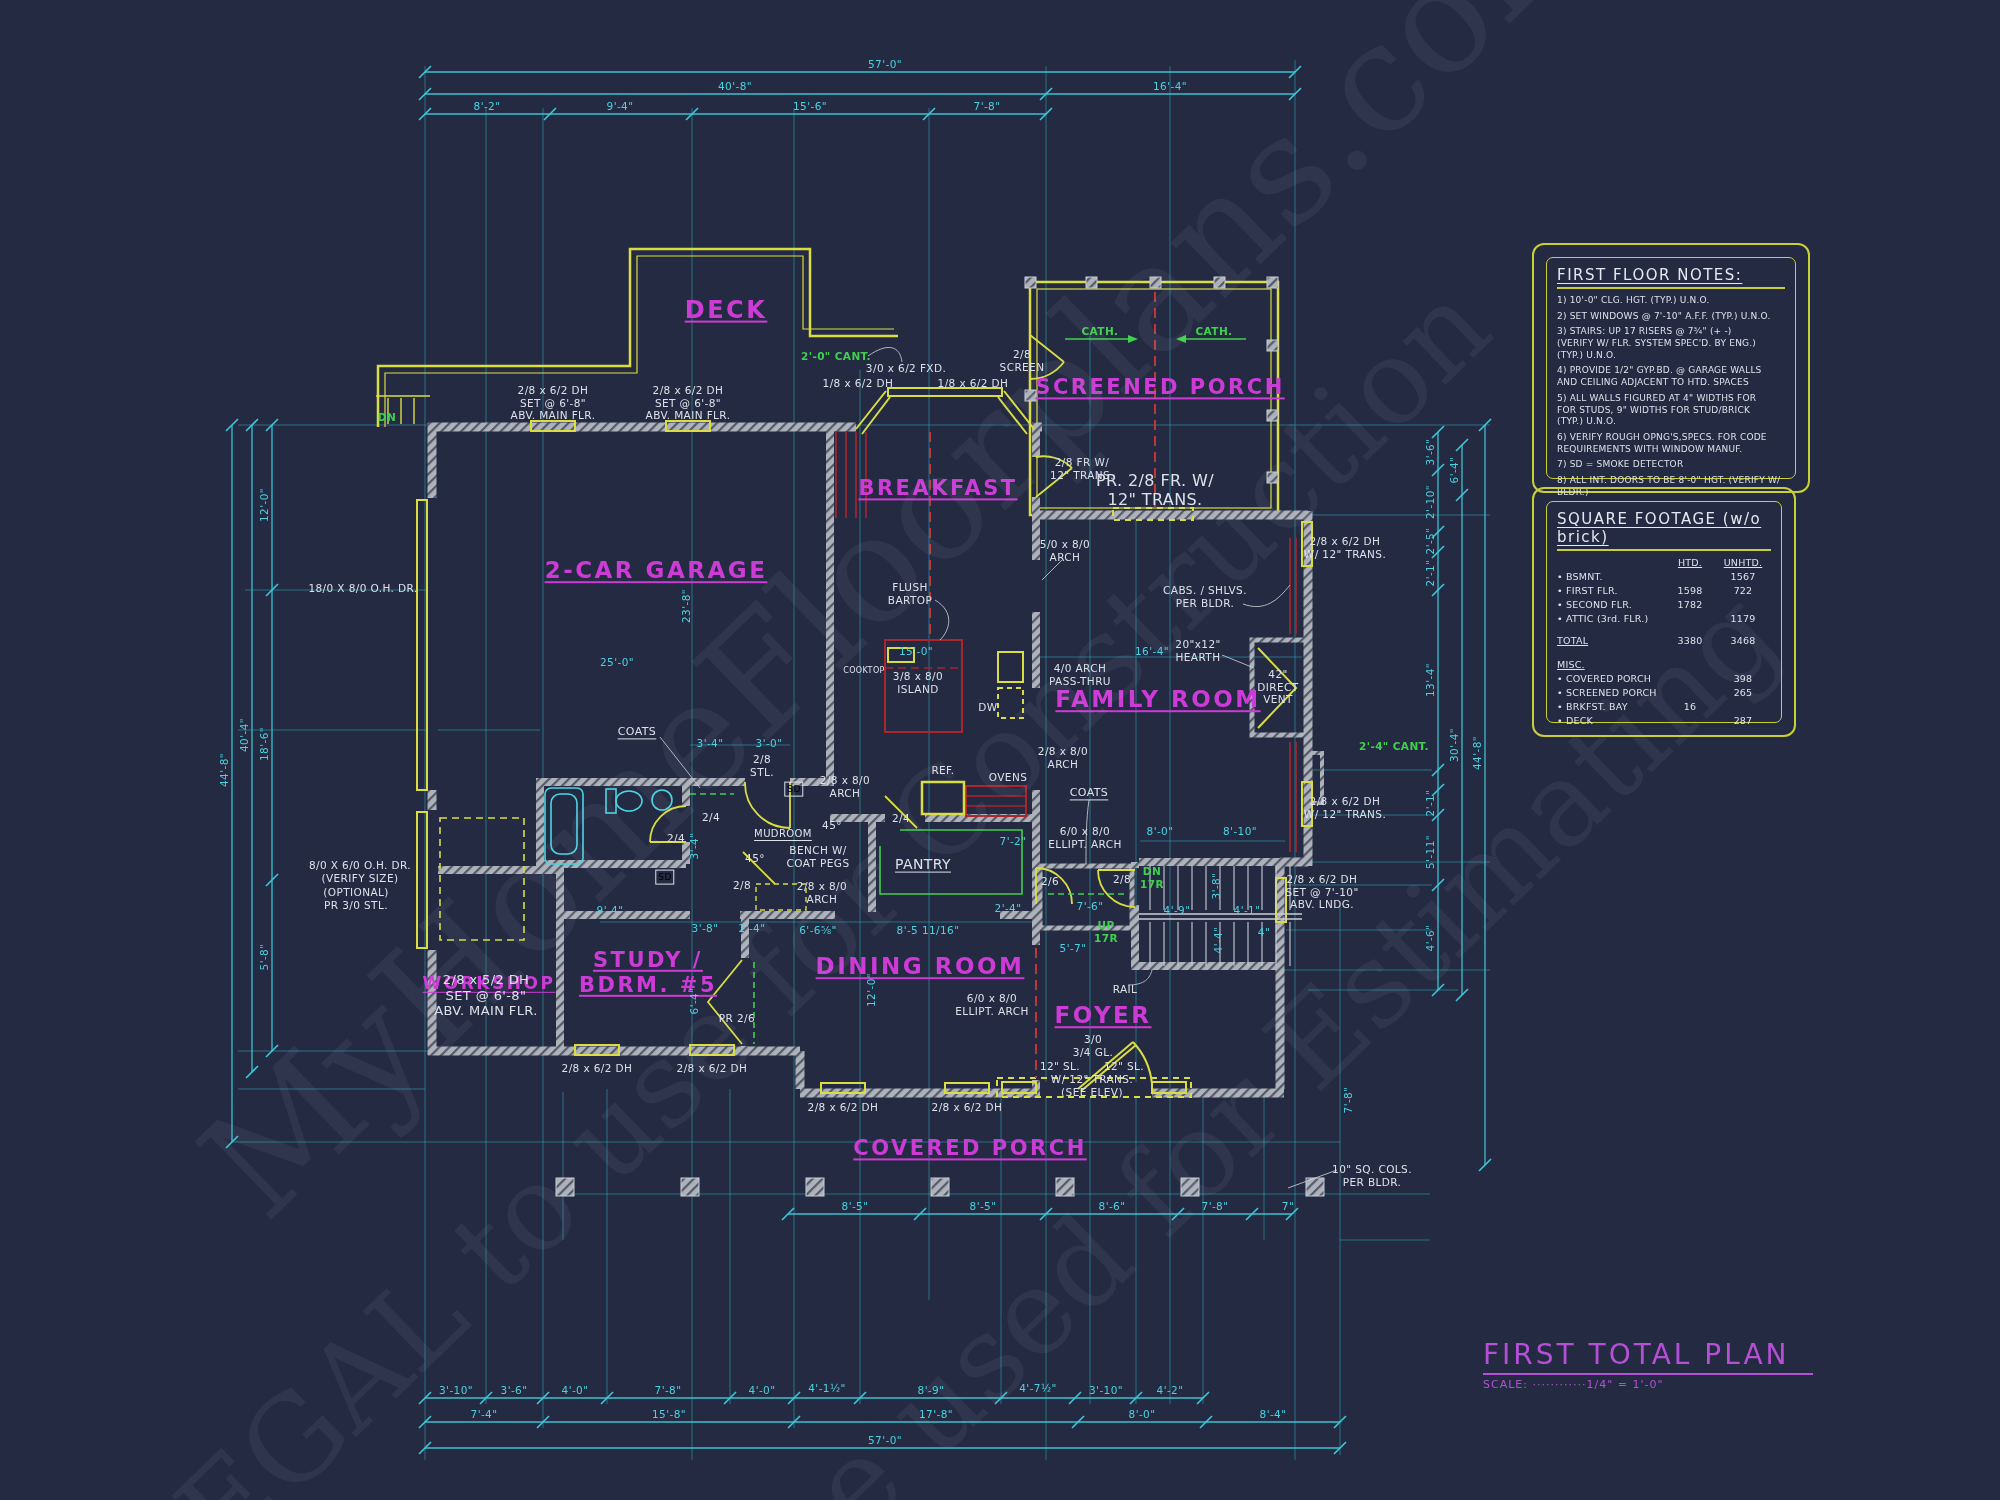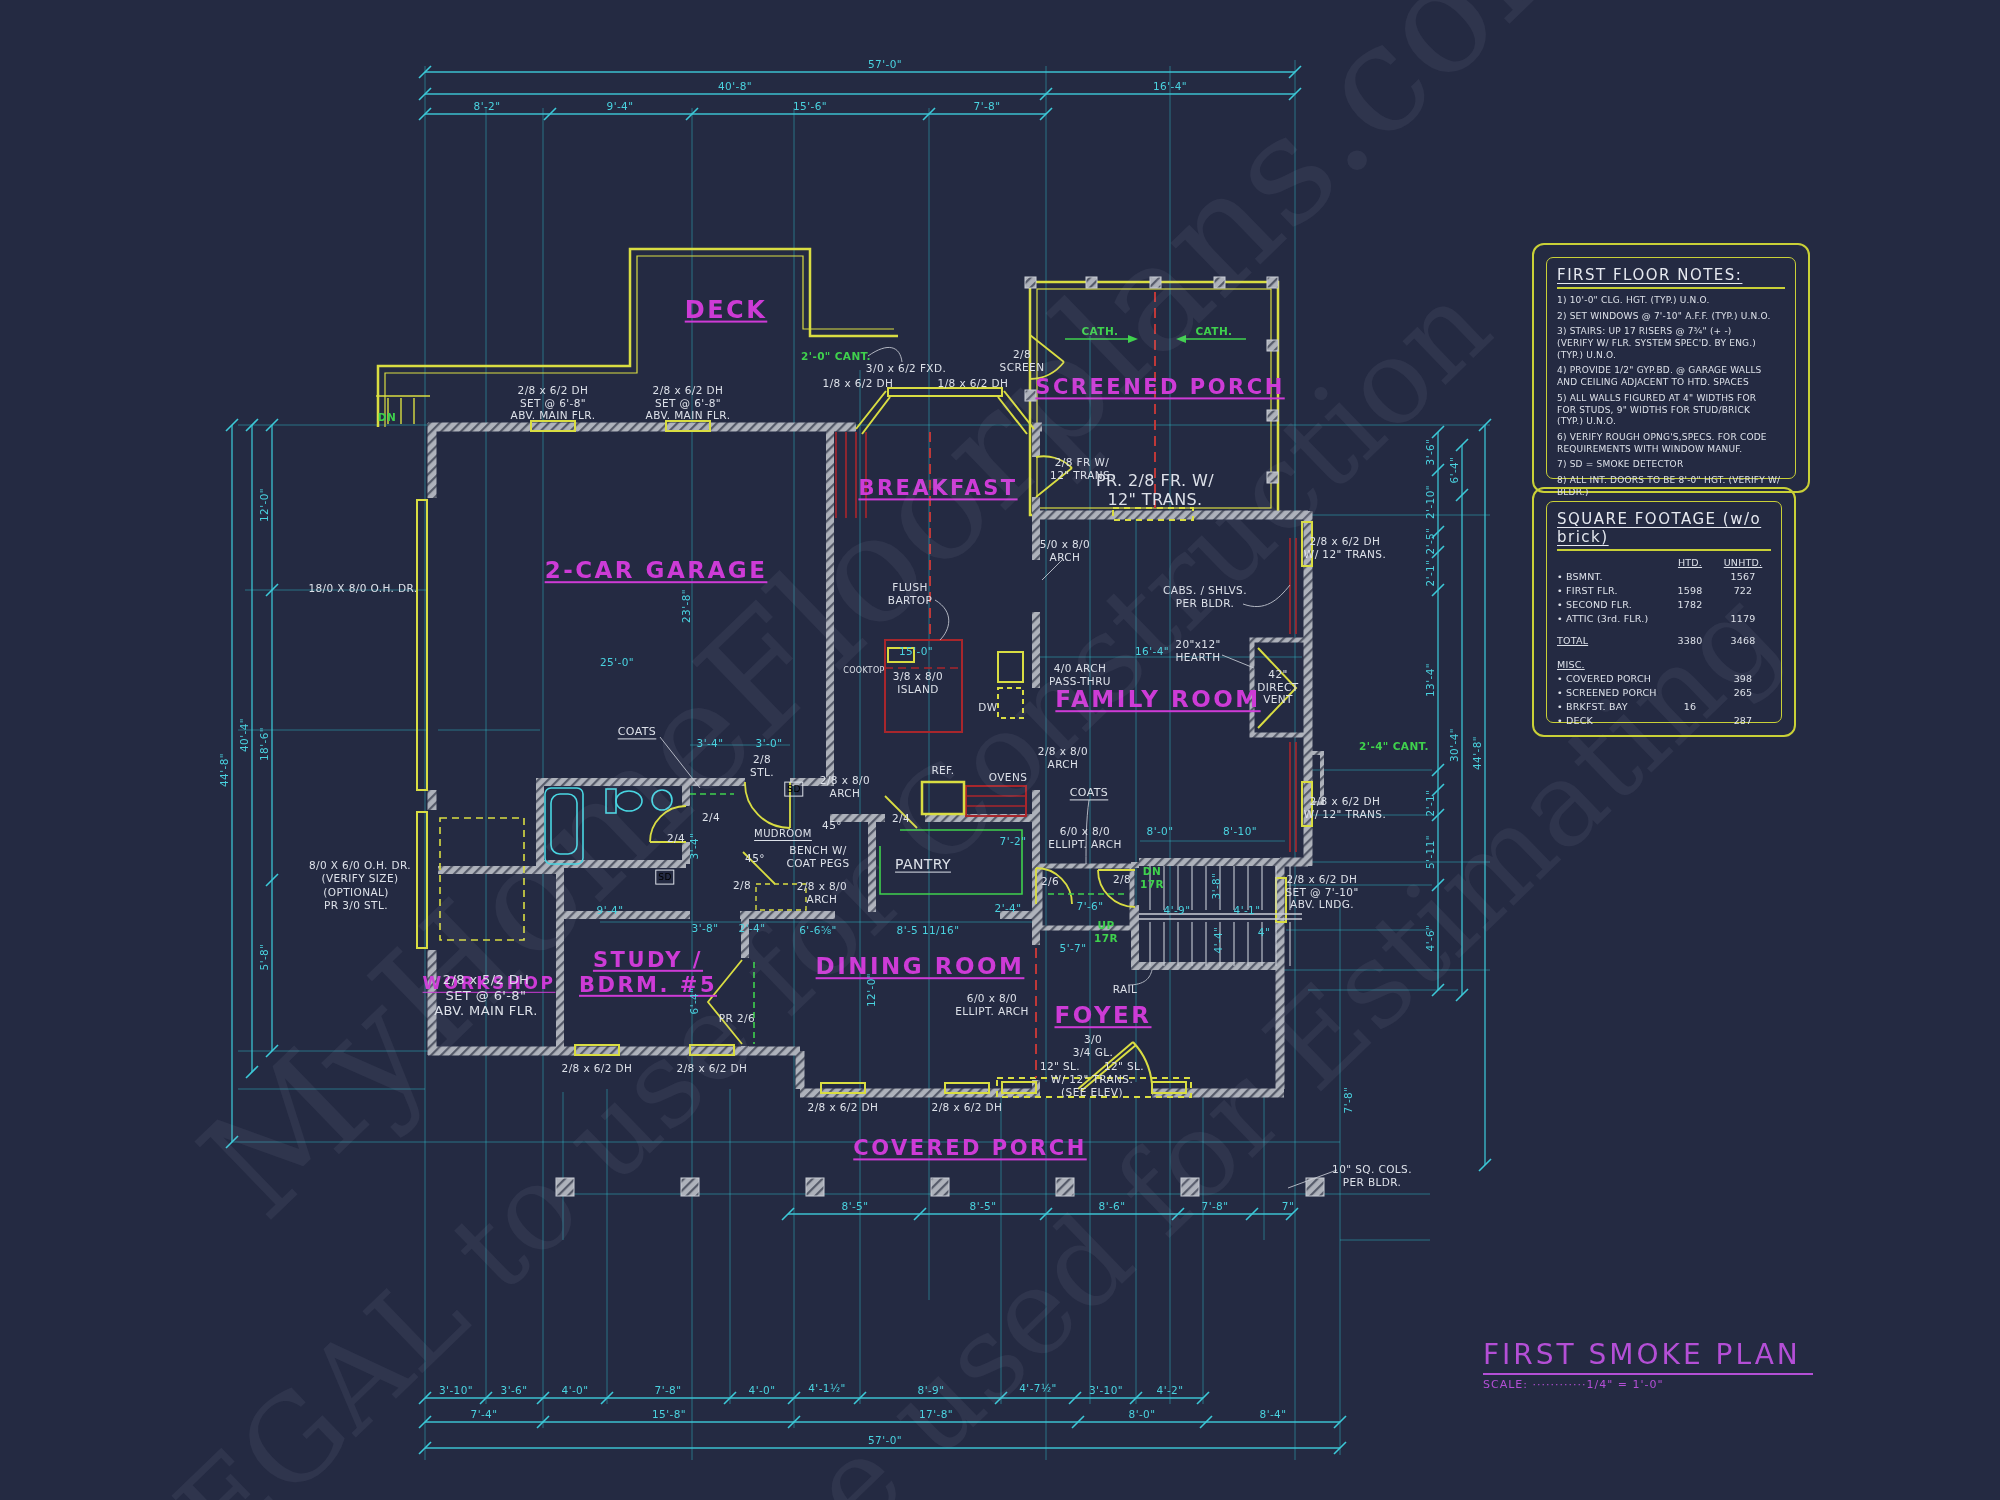--- a/index.html
+++ b/index.html
@@ -571,17 +571,17 @@
           <span class="num">16</span>
           <span class="num"></span>
           <span>• DECK</span>
           <span class="num"></span>
           <span class="num">287</span>
         </div>
     </div>
   </div>
 
   <div id="titleblock">
-    <div id="tb-title">FIRST SMOKE PLAN</div>
+    <div id="tb-title">FIRST TOTAL PLAN</div>
     <div id="tb-scale">SCALE: ············1/4" = 1'-0"</div>
   </div>
 
 </div>
 
 </body></html>

